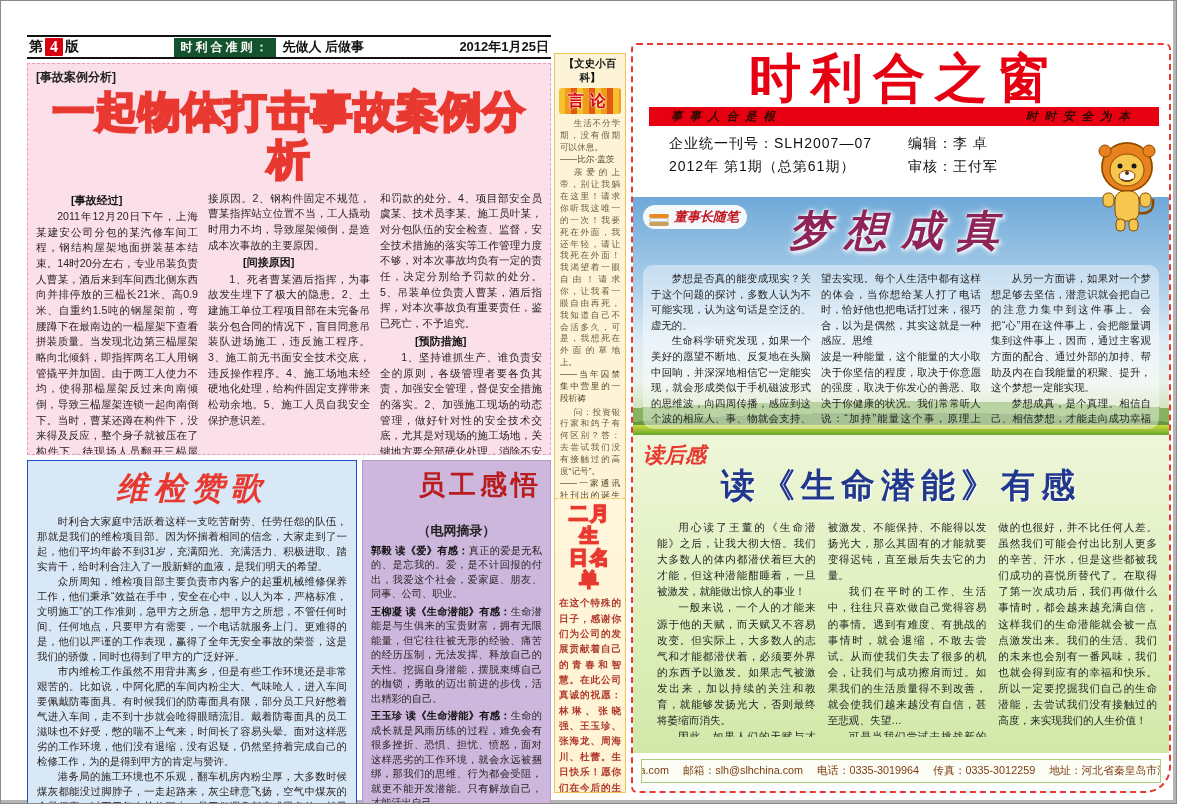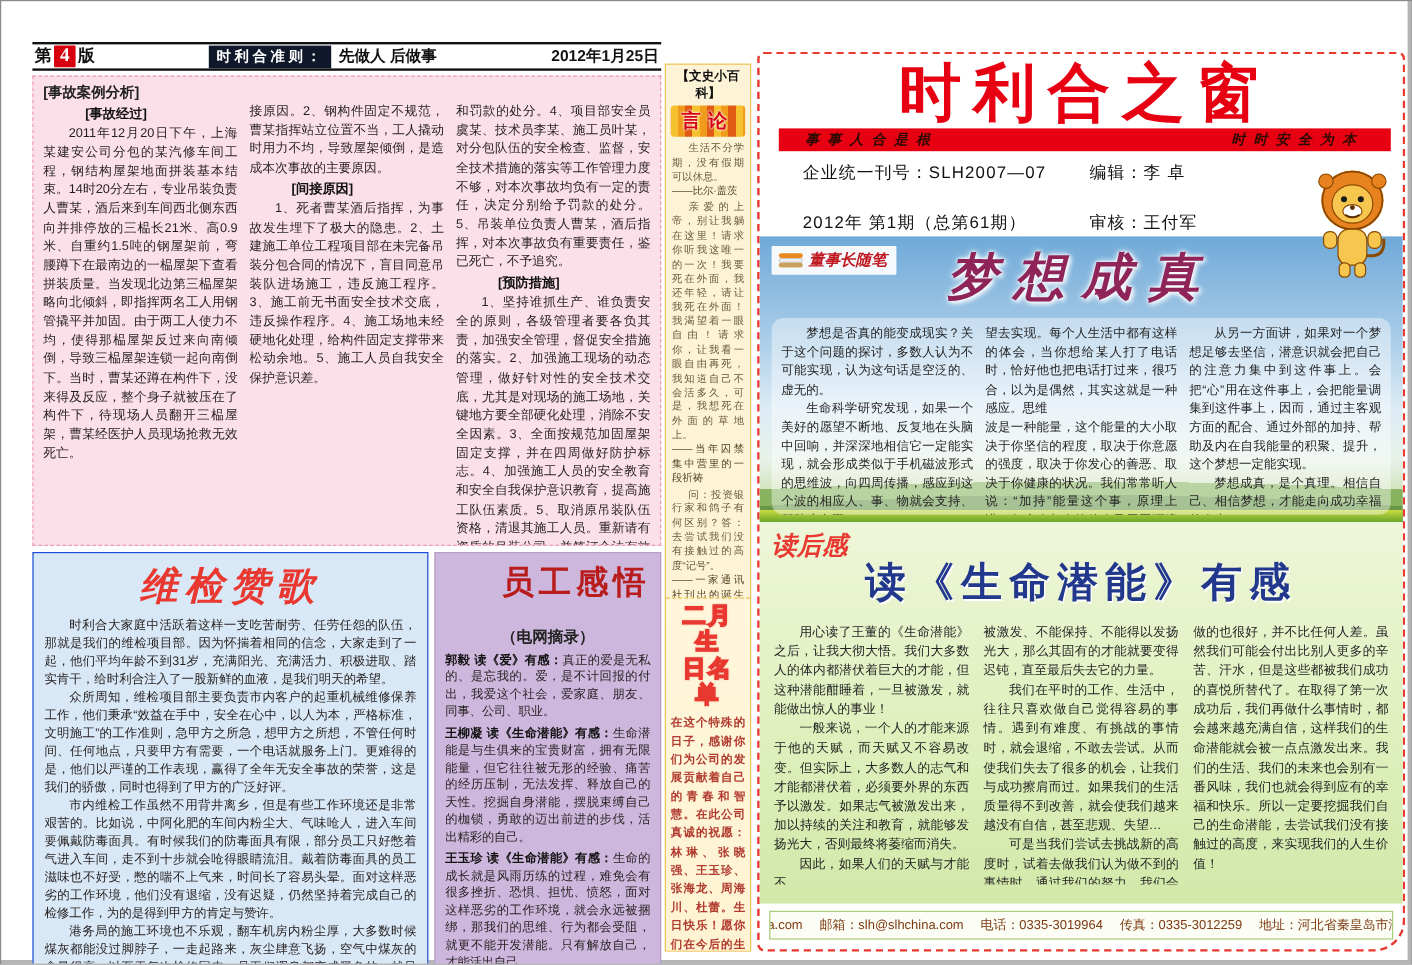--- a/index.html
+++ b/index.html
@@ -8,21 +8,21 @@
           box-shadow:inset -3px -3px 0 #b5b5b5; overflow:hidden; }
 
   
   .left-region { position:absolute; left:26px; top:34px; width:524px; height:758px; }
   .left-header { display:flex; align-items:center; justify-content:space-between;
                  border-top:2px solid #111; border-bottom:2px solid #111; padding:2px 2px; height:24px; }
   .page-no { font-weight:bold; font-size:14px; color:#111; display:flex; align-items:center; gap:2px; }
   .page-no .numbox { background:#d6000f; color:#fff; font-family:"Liberation Serif","DejaVu Serif",serif;
                      font-size:16px; font-weight:bold; padding:0 5px; line-height:18px; border-radius:1px; }
   .principle { display:flex; align-items:center; gap:6px; font-size:13px; font-weight:bold; color:#111; }
-  .principle .plabel { background:#0f172a; color:#fff; padding:1px 6px; letter-spacing:3px; font-size:12px; }
+  .principle .plabel { background:#14532d; color:#fff; padding:1px 6px; letter-spacing:3px; font-size:12px; }
   .date { font-size:13px; font-weight:bold; color:#111; }
 
   .accident-box { margin-top:4px; background:#fbdfe9; border:1px dashed #ef9ab5; height:392px;
                   padding:5px 8px; overflow:hidden; }
   .accident-tag { font-size:12px; font-weight:bold; color:#222; }
   .accident-title { text-align:center; font-size:42px; font-weight:bold; letter-spacing:1px;
                     color:#fff; -webkit-text-stroke:2.5px #e8382f;
                     text-shadow:0 0 2px #e8382f, 0 0 1px #e8382f; line-height:1.15; margin:2px 0 6px 0;
                     font-family:"Liberation Sans","DejaVu Sans",sans-serif; }
   .acc-cols { display:flex; gap:10px; }
@@ -72,50 +72,50 @@
   .q2 { left:4px; top:14px; width:32px; height:26px; background:#d6000f; }
   .q3 { left:24px; top:32px; width:40px; height:28px; background:#35a838; }
   .slh-text { font-size:24px; font-weight:bold; color:#111; letter-spacing:1px; margin-top:-2px; }
   .mast-right { flex:1; margin-left:6px; }
   .mast-title { font-size:52px; font-weight:bold; color:#e60012; letter-spacing:10px; line-height:1.0;
                 text-align:center; font-family:"Liberation Serif","DejaVu Serif",serif; }
   .slogan-band { margin-top:2px; background:#e60012; height:19px; display:flex; align-items:center;
                  justify-content:space-between; padding:0 22px; }
   .slogan-band span { color:#2d0a00; font-weight:bold; font-style:italic; font-size:11.5px; letter-spacing:7px; }
   .mast-info { display:flex; margin-top:9px; padding-left:26px; gap:36px; }
-  .mi-col { display:flex; flex-direction:column; gap:24px; font-size:14px; color:#111; letter-spacing:1px; }
+  .mi-col { display:flex; flex-direction:column; gap:5px; font-size:14px; color:#111; letter-spacing:1px; }
   .lion { position:absolute; right:6px; top:88px; z-index:6; }
 
   .dream { position:relative; height:238px;
            background:linear-gradient(180deg,#6fa9d8 0%,#a8cce8 35%,#dcebf5 60%,#e8f2ea 78%,#bcd48e 100%); }
   .hills { position:absolute; left:0; right:0; bottom:0; height:56px;
            background:radial-gradient(120% 100% at 50% 120%, #5d8f3e 0 60%, #7fae55 60% 80%, transparent 80%);
            opacity:.9; }
   .grass { position:absolute; left:0; right:0; bottom:0; height:10px;
            background:linear-gradient(180deg,#cadb3e,#6aa52c); }
-  .dream-label { position:absolute; left:10px; top:8px; background:rgba(255,255,255,.92); border-radius:1px;
-                 padding:3px 8px 3px 6px; display:flex; align-items:center; gap:5px; z-index:3; }
+  .dream-label { position:absolute; left:10px; top:8px; background:rgba(255,255,255,.92); border-radius:12px;
+                 padding:3px 8px 3px 6px; display:flex; align-items:flex-end; gap:5px; z-index:3; }
   .book-icon { width:20px; height:12px; position:relative; }
   .book-icon i { position:absolute; left:0; height:4px; width:20px; border-radius:2px; display:block; }
   .book-icon i:nth-child(1){ top:0; background:#e88a1e; }
   .book-icon i:nth-child(2){ top:4px; background:#f5f5f5; border:1px solid #c9c9c9; }
   .book-icon i:nth-child(3){ top:8px; background:#caa15a; }
   .dream-label span { font-size:13px; font-weight:bold; font-style:italic; color:#c01820; }
   .dream-title { position:relative; z-index:2; text-align:center; padding-top:6px;
                  font-size:42px; font-weight:bold; font-style:italic; letter-spacing:14px; color:#8e2458;
                  text-shadow:0 0 3px #fff,0 0 6px #fff,2px 2px 4px rgba(255,255,255,.9); }
   .dream-panel { position:relative; z-index:2; margin:6px 10px 0 10px; background:rgba(255,255,255,.42);
                  border-radius:10px; padding:6px 8px; display:flex; gap:10px; height:164px; overflow:hidden; }
   .dream-panel .dcol { flex:1; font-size:10.4px; line-height:1.5; color:#242424; text-align:justify; }
 
   .reading { position:relative; height:318px; background:linear-gradient(180deg,#eef6d9 0%,#dff0bd 55%,#d2e8a9 100%); }
   .reading-tag { position:absolute; left:10px; top:6px; font-size:21px; font-weight:bold; font-style:italic; color:#e8382f; }
   .reading-title { text-align:center; padding-top:28px; font-size:34px; font-weight:bold; letter-spacing:6px;
                    color:#22388c; text-shadow:1px 1px 0 #fff; }
-  .reading-cols { display:flex; gap:12px; padding:10px 12px 0 12px; height:228px; overflow:hidden; }
+  .reading-cols { display:flex; gap:12px; padding:10px 12px 0 24px; height:228px; overflow:hidden; }
   .reading-cols .rcol { flex:1; font-size:10.6px; line-height:1.52; color:#242424; text-align:justify; }
   .reading-sign { text-align:right; font-weight:bold; font-size:11px; color:#111; margin-top:8px; }
 
   .rfooter { margin:6px 8px 0 8px; background:#fcfef5; border:1px solid #a9cd78; height:24px;
              display:flex; align-items:center; justify-content:center; gap:14px;
              font-size:10.8px; color:#7c3a12; white-space:nowrap; overflow:hidden; }
 </style>
 </head>
 <body>
 
@@ -131,20 +131,21 @@
       </div>
       <div class="principle">
         <span class="plabel">时利合准则：</span>
         <span>先做人  后做事</span>
       </div>
       <div class="date">2012年1月25日</div>
     </div>
 
     <div class="accident-box">
       <div class="accident-tag">[事故案例分析]</div>
+      <div class="accident-title">一起物体打击事故案例分析</div>
       <div class="acc-cols">
         <div class="acc-col">
           <h4>[事故经过]</h4>
           <p class="ind">2011年12月20日下午，上海某建安公司分包的某汽修车间工程，钢结构屋架地面拼装基本结束。14时20分左右，专业吊装负责人曹某，酒后来到车间西北侧东西向并排停放的三榀长21米、高0.9米、自重约1.5吨的钢屋架前，弯腰蹲下在最南边的一榀屋架下查看拼装质量。当发现北边第三榀屋架略向北倾斜，即指挥两名工人用钢管撬平并加固。由于两工人使力不均，使得那榀屋架反过来向南倾倒，导致三榀屋架连锁一起向南倒下。当时，曹某还蹲在构件下，没来得及反应，整个身子就被压在了构件下，待现场人员翻开三榀屋架，曹某经医护人员现场抢救无效死亡。</p>
 
         </div>
         <div class="acc-col">
           <p class="cont">接原因。2、钢构件固定不规范，曹某指挥站立位置不当，工人撬动时用力不均，导致屋架倾倒，是造成本次事故的主要原因。</p>
           <h4>[间接原因]</h4>
           <p class="ind">1、死者曹某酒后指挥，为事故发生埋下了极大的隐患。2、土建施工单位工程项目部在未完备吊装分包合同的情况下，盲目同意吊装队进场施工，违反施工程序。3、施工前无书面安全技术交底，违反操作程序。4、施工场地未经硬地化处理，给构件固定支撑带来松动余地。5、施工人员自我安全保护意识差。</p>

